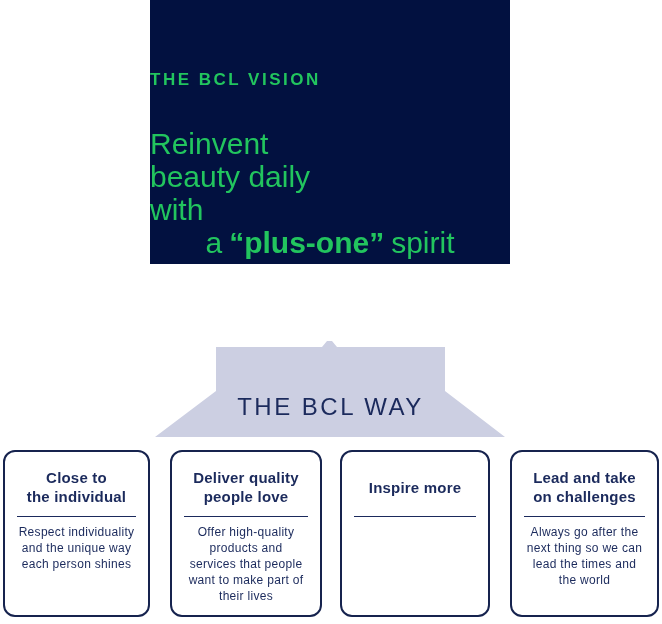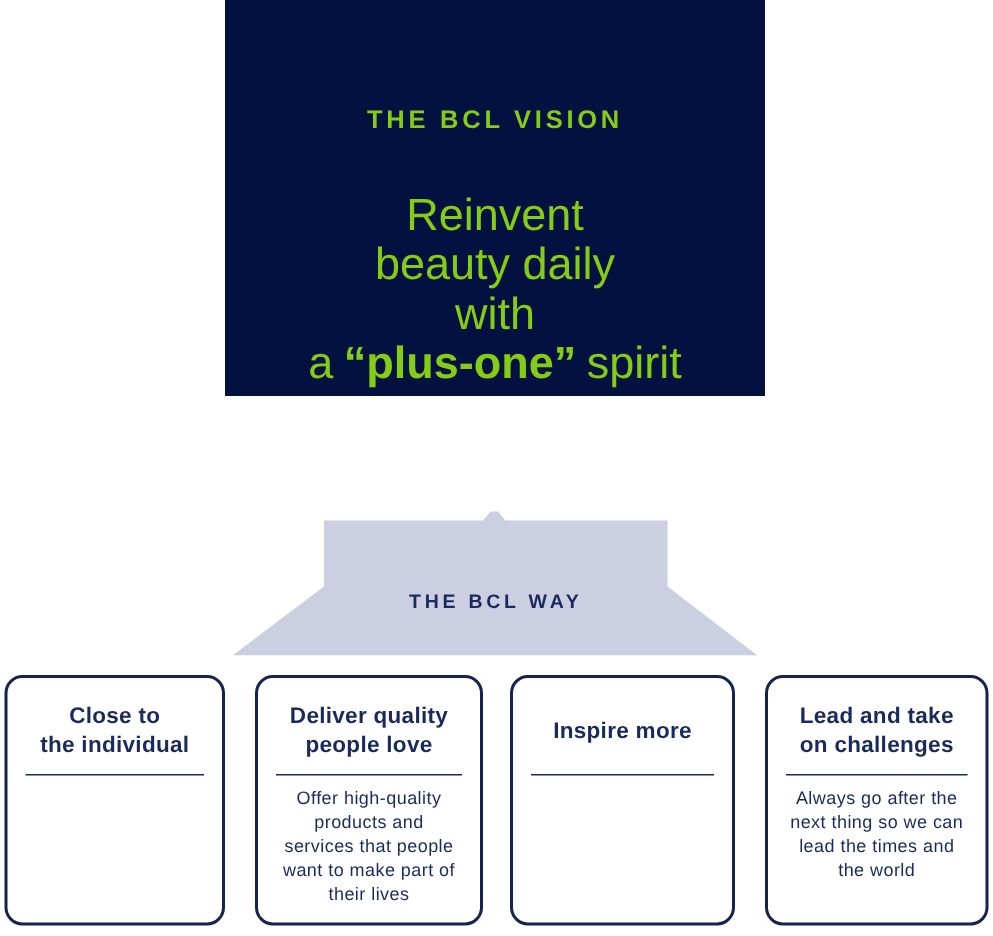--- a/index.html
+++ b/index.html
@@ -8,32 +8,32 @@
     --ink-border:#16234e;
     --lavender:#cccfe2;
     --white:#ffffff;
   }
   *{margin:0;padding:0;box-sizing:border-box;}
   body{font-family:"Liberation Sans", sans-serif;background:#fff;}
   #canvas{position:relative;width:662px;height:624px;background:var(--white);overflow:hidden;}
 
   
   .vision-box{position:absolute;left:150px;top:0;width:360px;height:264px;
-    background:var(--navy);color:#84cc16;text-align:center;}
+    background:var(--navy);color:#22c55e;}
   .vision-label{margin-top:70px;font-size:17px;font-weight:bold;letter-spacing:2.5px;}
   .vision-headline{margin-top:37px;font-size:30px;font-weight:300;line-height:33px;white-space:pre-line;}
   .vision-final-line{font-size:30px;font-weight:300;line-height:33px;
     display:flex;justify-content:center;gap:7px;}
   .vision-final-line .emph{font-weight:bold;}
 
   
   .way-svg{position:absolute;left:0;top:337px;display:block;}
   .way-svg polygon{fill:var(--lavender);}
   .way-label{position:absolute;left:216px;top:393px;width:229px;text-align:center;
-    font-size:13px;font-weight:bold;letter-spacing:2.5px;color:var(--ink);}
+    font-size:24px;font-weight:normal;letter-spacing:2.5px;color:var(--ink);}
 
   
   .cards{position:absolute;left:0;top:450px;width:662px;height:163px;}
   .card{position:absolute;top:0;height:167px;background:var(--white);
     border:2px solid var(--ink-border);border-radius:12px;
     display:flex;flex-direction:column;color:var(--ink);}
   .card:nth-child(1){left:3px;width:147px;}
   .card:nth-child(2){left:170px;width:152px;}
   .card:nth-child(3){left:340px;width:150px;}
   .card:nth-child(4){left:510px;width:149px;}
@@ -65,20 +65,23 @@
     <polygon points="155,100 216,54 216,10 322,10 327,4 332,4 337,10 445,10 445,54 505,100"></polygon>
   </svg>
   <div class="way-label">THE BCL WAY</div>
 
   <div class="cards">
 
     <div class="card">
       <div class="card-title">Close to
 the individual</div>
       <div class="card-rule"></div>
+      <div class="card-body">Respect individuality
+and the unique way
+each person shines</div>
     </div>
 
     <div class="card">
       <div class="card-title">Deliver quality
 people love</div>
       <div class="card-rule"></div>
       <div class="card-body">Offer high-quality
 products and
 services that people
 want to make part of

